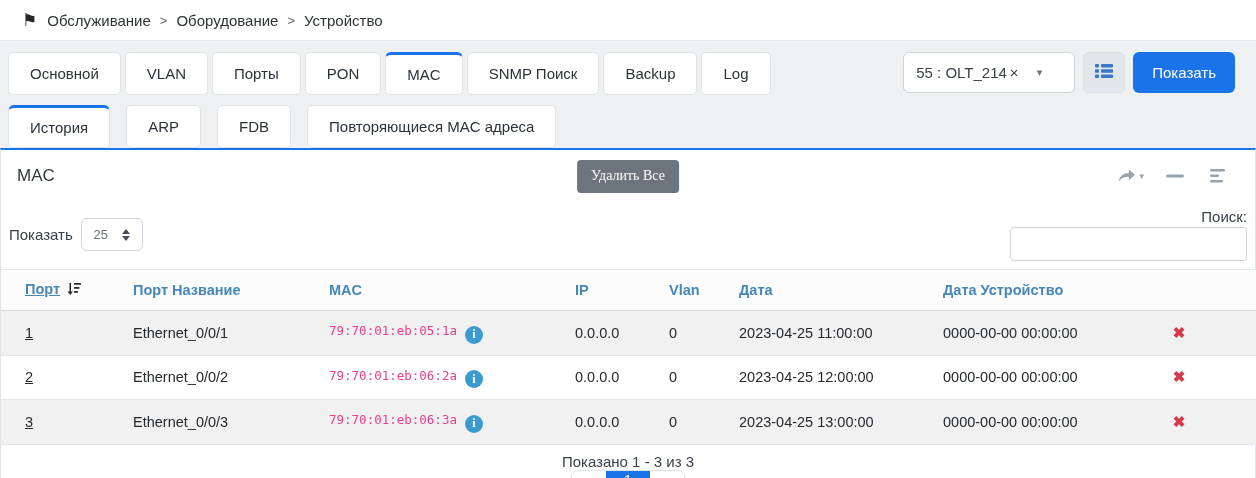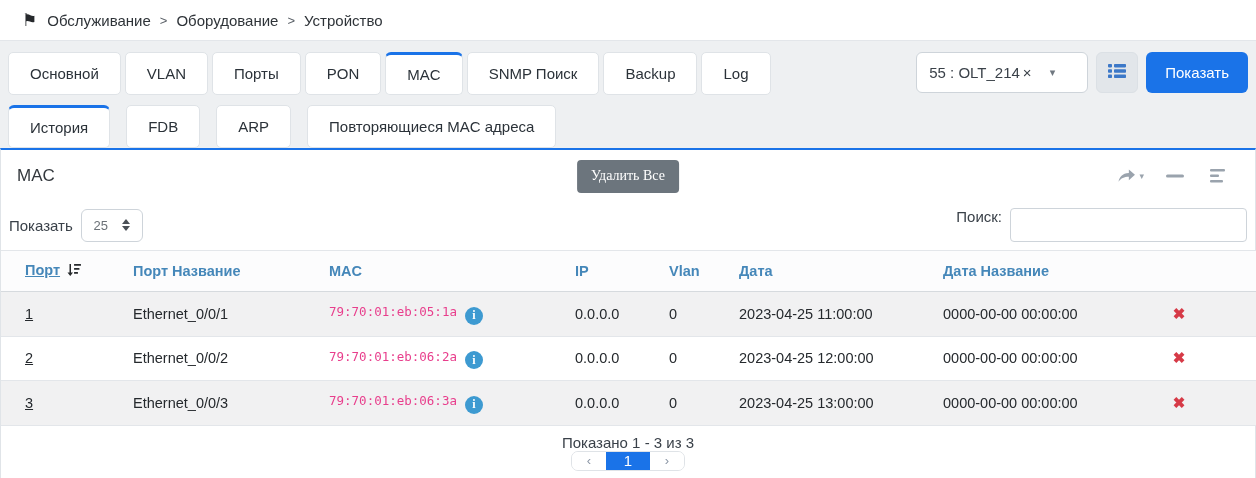--- a/index.html
+++ b/index.html
@@ -8,21 +8,21 @@
   .screen { width:1256px; height:478px; background:#eef0f2; overflow:hidden; position:relative; }
 
   
   .topbar { height:41px; background:#fff; border-bottom:1px solid #e3e6ea; display:flex; align-items:center; padding:0 22px; }
   .flag { font-size:17px; color:#26292c; margin-right:10px; line-height:1; }
   .crumbs { font-size:15px; color:#2e3338; display:flex; align-items:center; gap:9px; }
   .crumb { color:#2e3338; }
   .crumb-sep { color:#5a6067; font-size:13px; }
 
   
-  .tabsrow { display:flex; align-items:flex-start; justify-content:space-between; padding:11px 8px 0 8px; }
+  .tabsrow { display:flex; align-items:flex-start; justify-content:space-between; padding:11px 21px 0 8px; }
   .tabset { display:flex; gap:4px; }
   .tab { background:#fff; border:1px solid #dfe3e7; border-radius:5px; height:43px; display:flex; align-items:center; padding:0 21px; font-size:15px; color:#2b3239; cursor:pointer; position:relative; }
   .tab.active { border-top:3px solid #1a73e8; border-top-left-radius:6px; border-top-right-radius:6px; }
   .right-controls { display:flex; align-items:flex-start; gap:8px; padding-right:0; }
   .device-select { background:#fff; border:1px solid #ced4da; border-radius:6px; height:41px; min-width:172px; display:flex; align-items:center; padding:0 12px; font-size:15px; color:#3a4149; cursor:pointer; gap:2px; }
   .clear-x { color:#3a4149; font-size:15px; margin-left:1px; }
   .select-caret { color:#707880; font-size:11px; margin-left:16px; }
   .iconbtn { width:42px; height:41px; background:#e2e6ea; border:1px solid #dbe0e5; border-radius:6px; display:flex; align-items:center; justify-content:center; cursor:pointer; }
   .btn-primary { background:#1a73e8; color:#fff; border:none; border-radius:6px; height:41px; padding:0 19px; font-size:15px; font-family:"Liberation Sans",sans-serif; cursor:pointer; }
 
@@ -40,21 +40,21 @@
   .tool .mini-caret { font-size:9px; color:#9aa3ad; margin-left:3px; }
 
   
   .controls { display:flex; align-items:center; justify-content:space-between; padding:6px 8px 8px 8px; }
   .length-wrap { display:flex; align-items:center; gap:8px; font-size:15px; color:#3a4149; }
   .length-select { border:1px solid #ced4da; border-radius:6px; height:33px; min-width:62px; display:flex; align-items:center; justify-content:center; gap:14px; font-size:13px; color:#6b7177; cursor:pointer; padding:0 9px; }
   .spin { display:flex; flex-direction:column; gap:2px; }
   .spin i { display:block; width:0; height:0; border-left:4px solid transparent; border-right:4px solid transparent; }
   .spin .up { border-bottom:5px solid #4a5056; }
   .spin .dn { border-top:5px solid #4a5056; }
-  .search-wrap { display:flex; align-items:flex-start; gap:8px; font-size:15px; color:#3a4149; }
+  .search-wrap { display:flex; align-items:flex-end; gap:2px; font-size:15px; color:#3a4149;flex-direction:column; }
   .search-input { width:237px; height:34px; border:1px solid #ced4da; border-radius:4px; padding:0 8px; font-size:14px; font-family:"Liberation Sans",sans-serif; color:#3a4149; }
 
   
   table { width:100%; border-collapse:collapse; table-layout:fixed; }
   col.c1{width:124px;} col.c2{width:196px;} col.c3{width:246px;} col.c4{width:94px;}
   col.c5{width:70px;} col.c6{width:204px;} col.c7{width:216px;} col.c8{width:106px;}
   thead th { text-align:left; font-size:14.5px; font-weight:700; color:#4587b9; padding:11px 8px; border-top:1px solid #e3e6ea; border-bottom:1px solid #d6dade; background:#fcfcfd; cursor:pointer; }
   thead th:first-child, tbody td:first-child { padding-left:24px;text-decoration:underline; }
   .sort-ico { vertical-align:-2px; margin-left:6px; }
   tbody td { font-size:14.5px; color:#25292d; padding:11px 8px; border-bottom:1px solid #e3e6ea; height:41px; }
@@ -116,22 +116,22 @@
               <rect x="6" y="11.6" width="12" height="3.4" rx="0.8"></rect>
           </svg>
         </span>
       </div>
       <button class="btn-primary">Показать</button>
     </div>
   </div>
 
   <div class="subtabsrow">
     <div class="tab active">История</div>
+    <div class="tab">ARP</div>
     <div class="tab">FDB</div>
-    <div class="tab">ARP</div>
     <div class="tab">Повторяющиеся MAC адреса</div>
   </div>
 
   <div class="panel">
 
     <div class="panel-header">
       <div class="panel-title">MAC</div>
       <button class="delete-all">Удалить Все</button>
       <div class="panel-tools">
         <span class="tool">
@@ -197,21 +197,21 @@
                   <rect x="8" y="1" width="7" height="1.8" rx="0.5"></rect>
                   <rect x="8" y="5" width="5.5" height="1.8" rx="0.5"></rect>
                   <rect x="8" y="9" width="4" height="1.8" rx="0.5"></rect>
                 </svg></span>
           </th>
           <th>Порт Название</th>
           <th>MAC</th>
           <th>IP</th>
           <th>Vlan</th>
           <th>Дата</th>
-          <th>Дата Название</th>
+          <th>Дата Устройство</th>
           <th></th>
         </tr>
       </thead>
       <tbody>
         <tr>
           <td>1</td>
           <td>Ethernet_0/0/1</td>
           <td><span class="mac">79:70:01:eb:05:1a</span><span class="info-ico">i</span></td>
           <td>0.0.0.0</td>
           <td>0</td>

